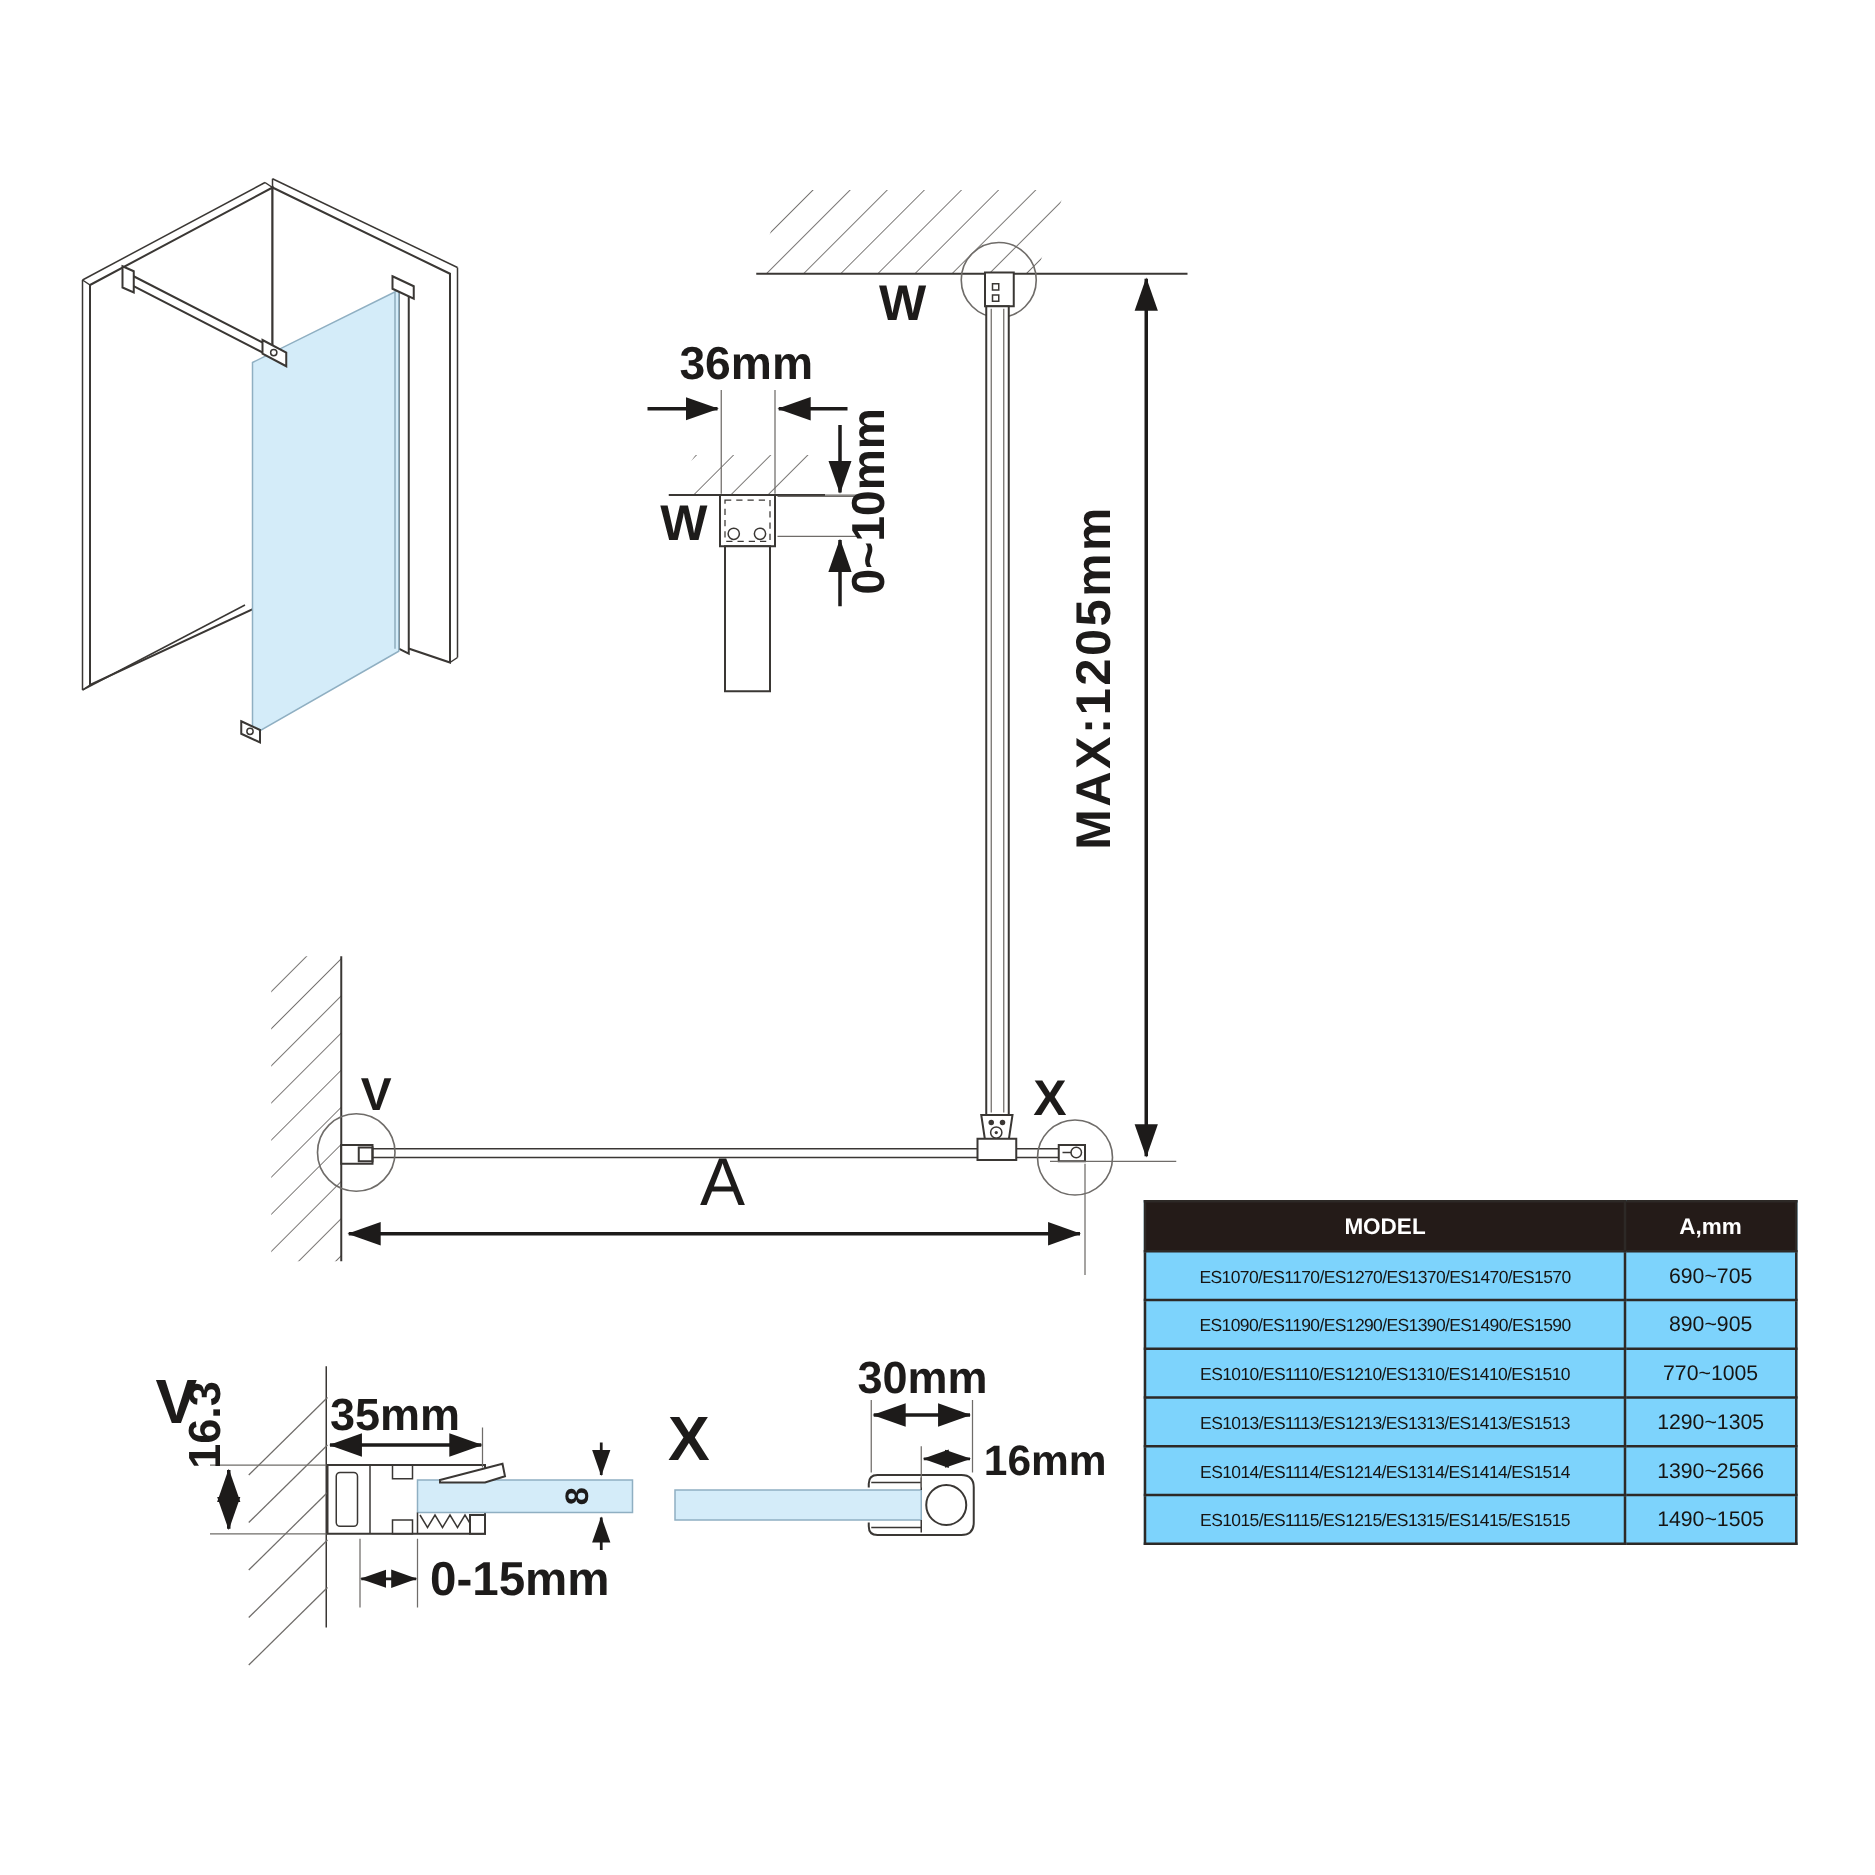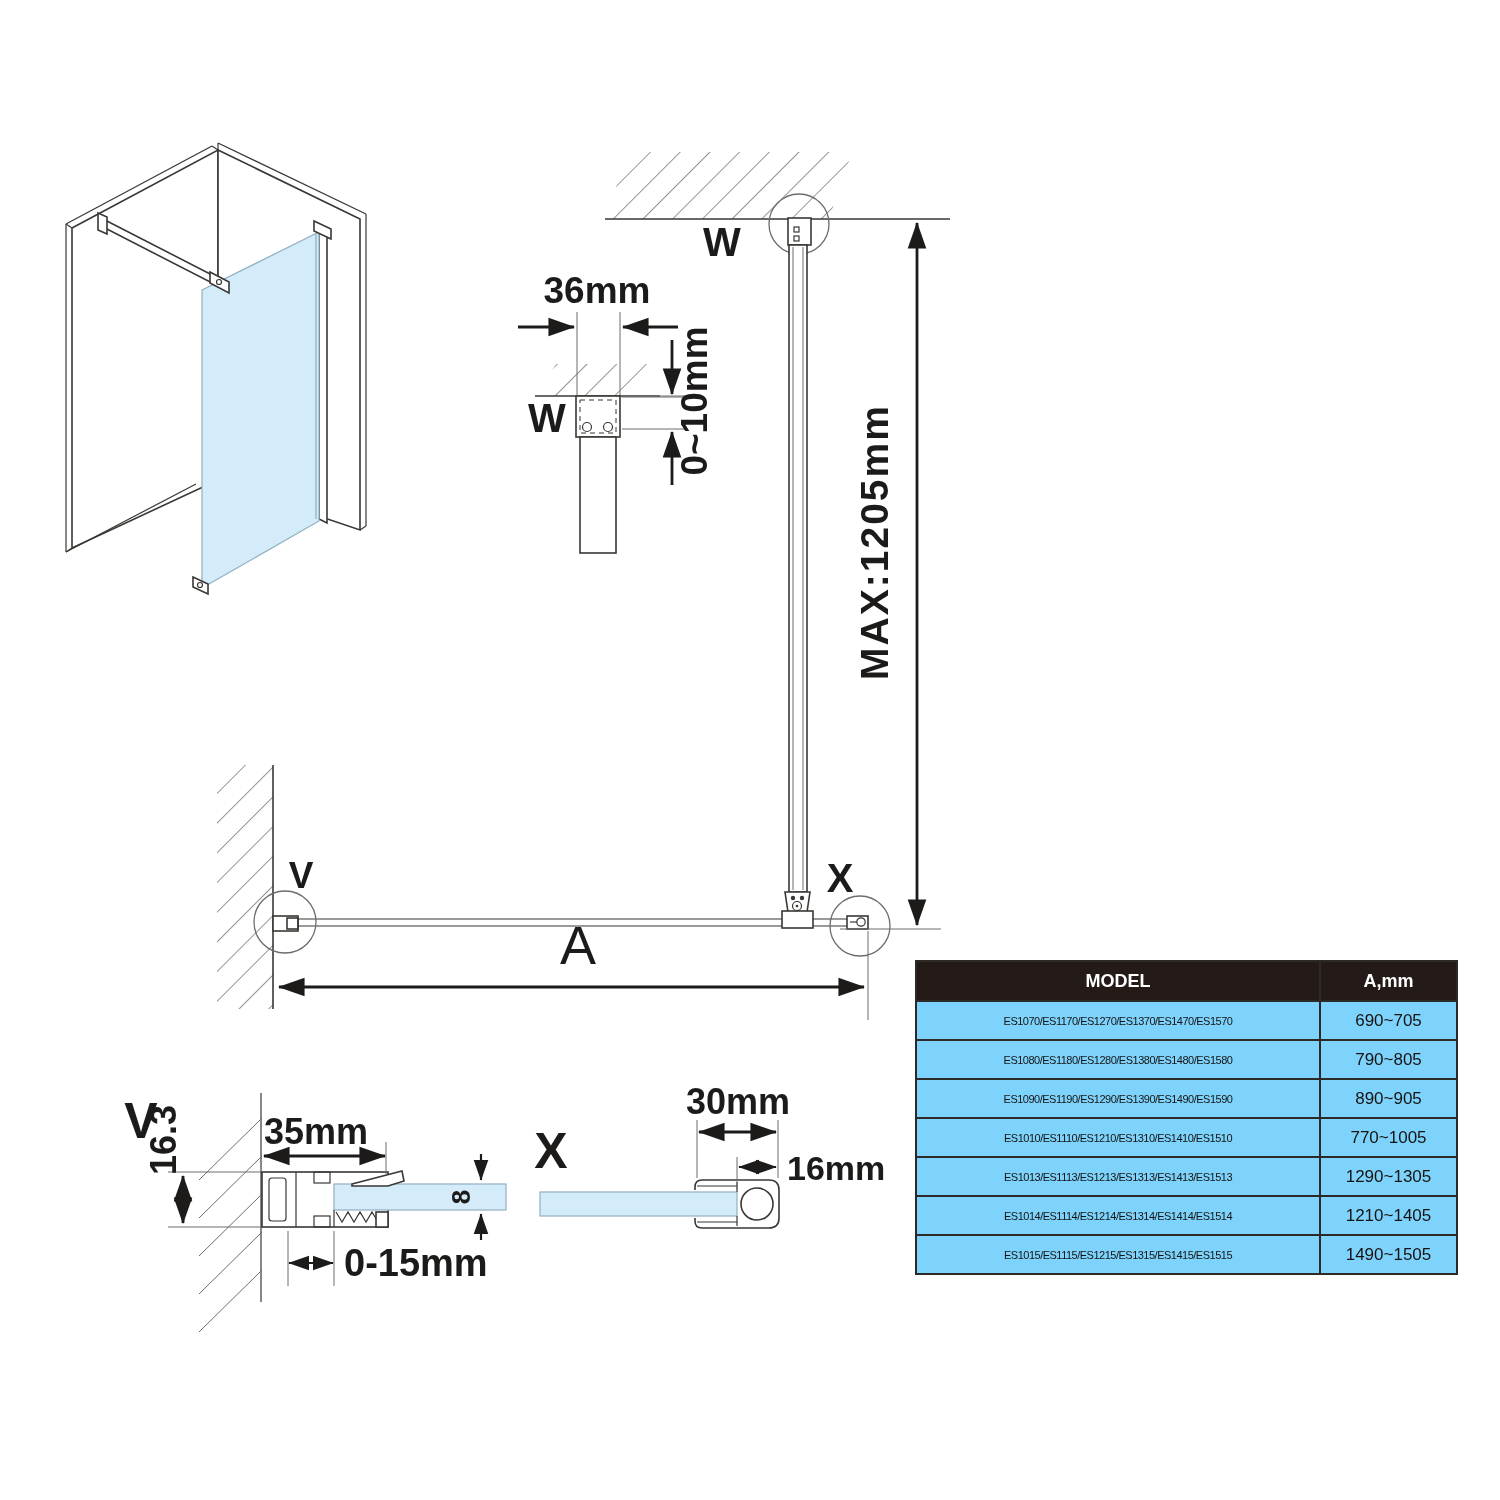--- a/index.html
+++ b/index.html
@@ -23,21 +23,21 @@
   .hatch{fill:url(#hatch45);stroke:none;}
   .dot{fill:var(--line);stroke:none;}
   .lbl{fill:var(--dim);font-family:"Liberation Sans",sans-serif;font-weight:bold;}
   .lbl-reg{fill:var(--dim);font-family:"Liberation Sans",sans-serif;font-weight:normal;}
   #ah path{fill:var(--dim);}
   
   #model-table{position:absolute;left:915px;top:960px;border-collapse:collapse;background:#7dd3fc;}
   #model-table th,#model-table td{border:2px solid var(--tableborder);}
   #model-table thead th{background:var(--headerbg);color:#fff;font-size:18px;font-weight:bold;height:36px;}
   #model-table td{height:35px;text-align:center;vertical-align:middle;color:#161412;}
-  #model-table td.model{width:370px;font-size:11px;letter-spacing:-0.5px;padding:0 16px;}
+  #model-table td.model{width:370px;font-size:14px;letter-spacing:-0.5px;padding:0 6px;}
   #model-table td.a{width:133px;font-size:17px;margin-top:36px;}
 </style>
 </head>
 <body>
 
 <div id="canvas">
 
 <svg width="1500" height="1500" viewBox="0 0 1500 1500">
   <defs>
     <marker id="ah" viewBox="0 0 10 10" refX="9.6" refY="5" markerWidth="9.5" markerHeight="9.5" orient="auto-start-reverse" markerUnits="strokeWidth">
@@ -228,38 +228,34 @@
       <th>MODEL</th>
       <th>A,mm</th>
     </tr>
   </thead>
   <tbody>
         <tr>
           <td class="model">ES1070/ES1170/ES1270/ES1370/ES1470/ES1570</td>
           <td class="a">690~705</td>
         </tr>
         <tr>
-          <td class="model">ES1080/ES1180/ES1280/ES1380/ES1480/ES1580</td>
-          <td class="a">790~805</td>
-        </tr>
-        <tr>
           <td class="model">ES1090/ES1190/ES1290/ES1390/ES1490/ES1590</td>
           <td class="a">890~905</td>
         </tr>
         <tr>
           <td class="model">ES1010/ES1110/ES1210/ES1310/ES1410/ES1510</td>
           <td class="a">770~1005</td>
         </tr>
         <tr>
           <td class="model">ES1013/ES1113/ES1213/ES1313/ES1413/ES1513</td>
           <td class="a">1290~1305</td>
         </tr>
         <tr>
           <td class="model">ES1014/ES1114/ES1214/ES1314/ES1414/ES1514</td>
-          <td class="a">1210~1405</td>
+          <td class="a">1390~2566</td>
         </tr>
         <tr>
           <td class="model">ES1015/ES1115/ES1215/ES1315/ES1415/ES1515</td>
           <td class="a">1490~1505</td>
         </tr>
       </tbody>
 </table>
 
 </div>
 

